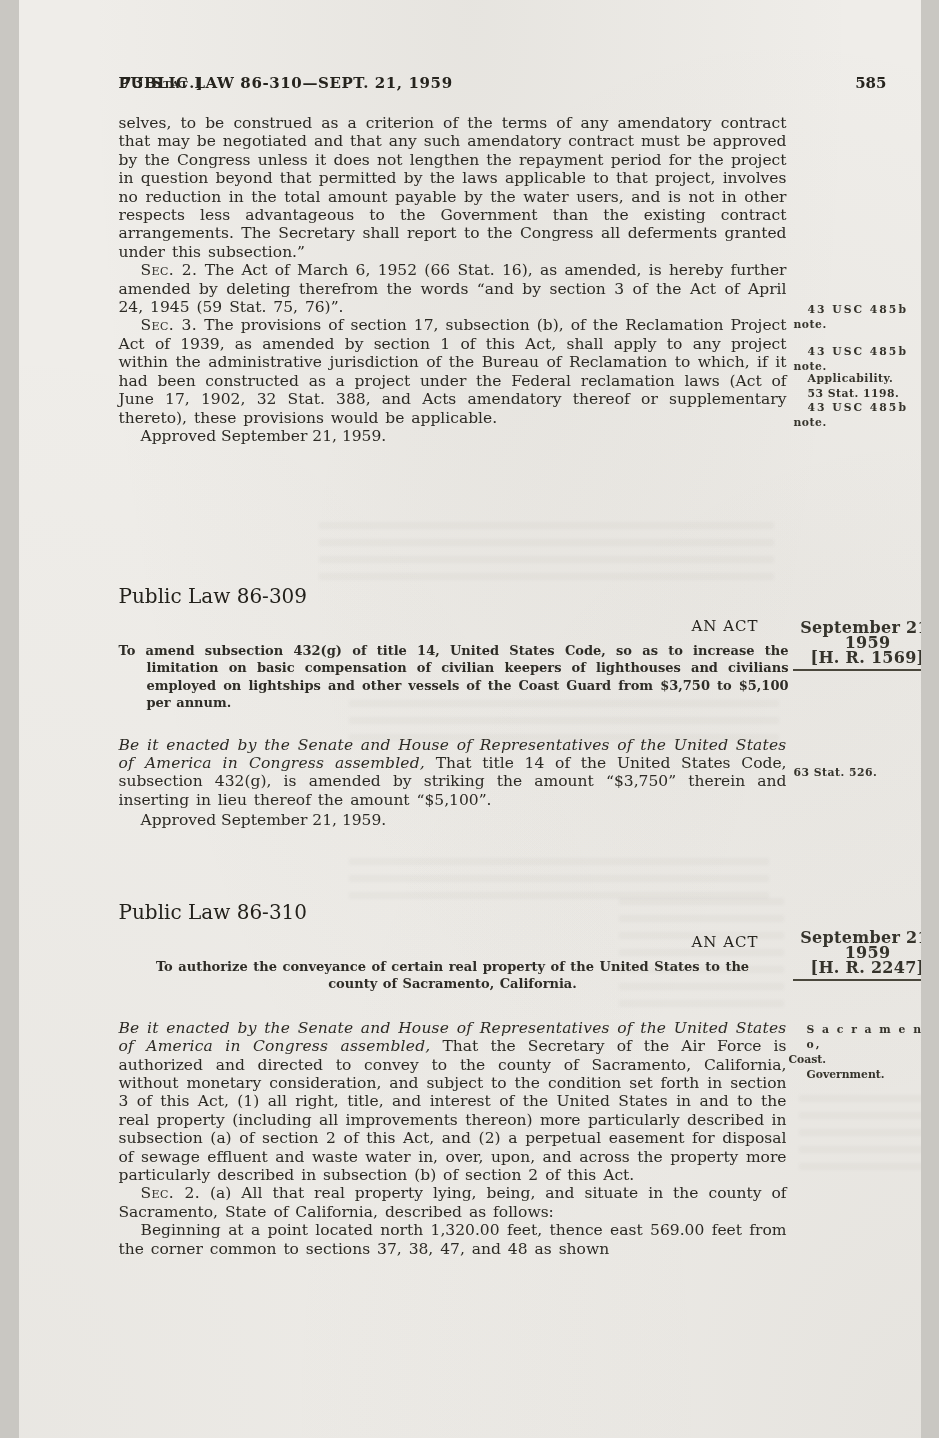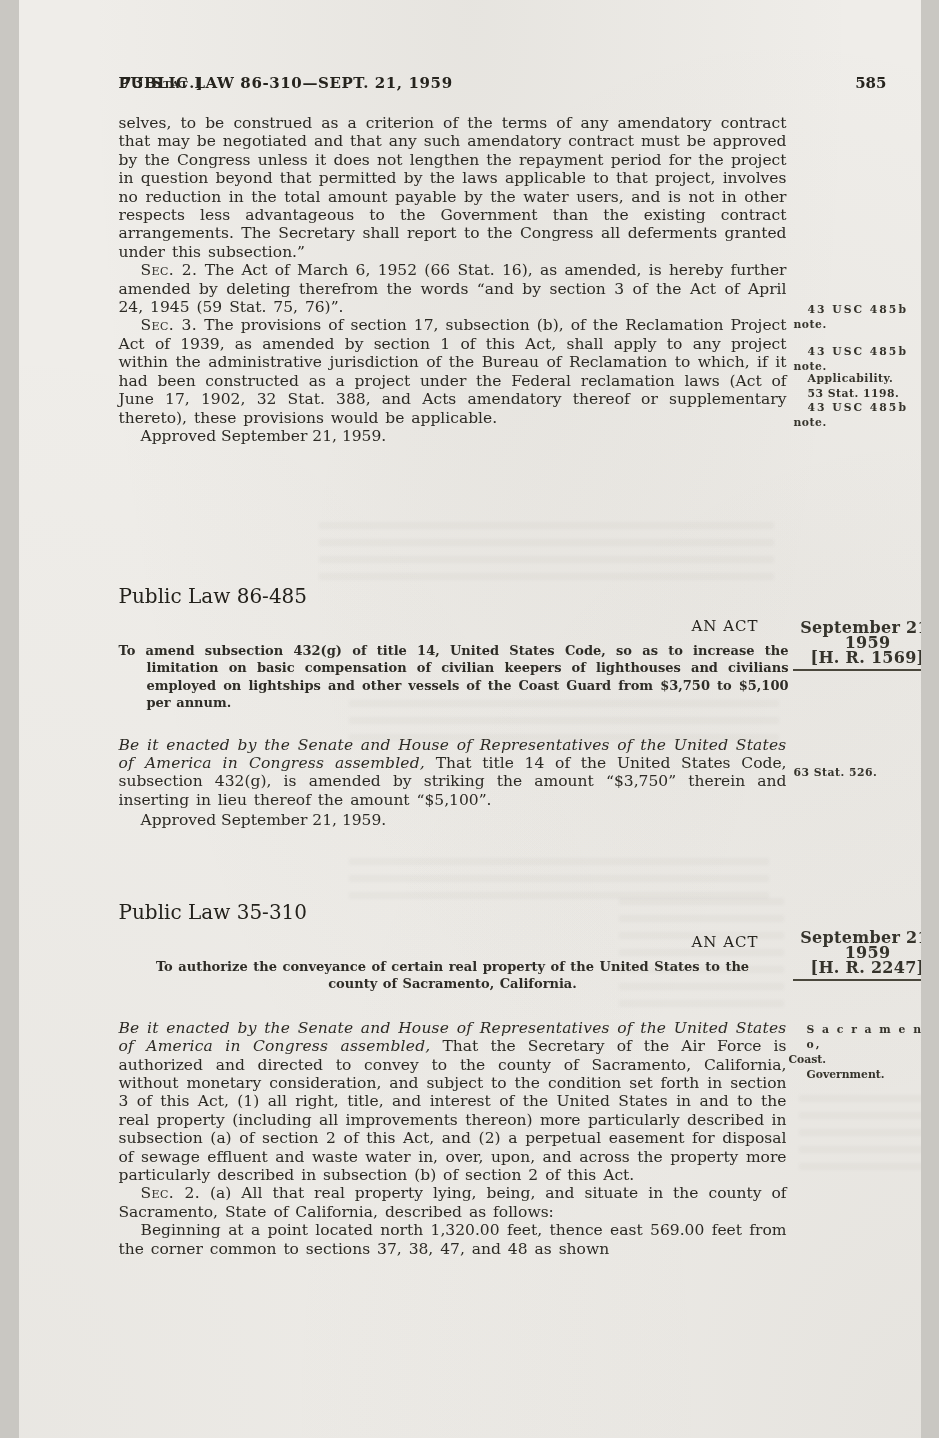--- a/index.html
+++ b/index.html
@@ -123,38 +123,38 @@
     <span>note.</span>
   </div>
   <div class="mnote" style="top:372px;">
     <span class="ind">Applicability.</span>
     <span class="ind">53 Stat. 1198.</span>
     <span class="ind usc">43 USC 485b</span>
     <span>note.</span>
   </div>
 
   <div class="col groupB">
-    <h2 class="pl-heading">Public Law 86-485</h2>
+    <h2 class="pl-heading">Public Law 86-309</h2>
     <div class="an-act">AN ACT</div>
     <p class="act-desc">To amend subsection 432(g) of title 14, United States Code, so as to increase the limitation on basic compensation of civilian keepers of lighthouses and civilians employed on lightships and other vessels of the Coast Guard from $3,750 to $5,100 per annum.</p>
     <p class="para enacting"><em>Be it enacted by the Senate and House of Representatives of the United States of America in Congress assembled,</em><span> That title 14 of the United States Code, subsection 432(g), is amended by striking the amount “$3,750” therein and inserting in lieu thereof the amount “$5,100”.</span></p>
     <p class="approved approved-b">Approved September 21, 1959.</p>
   </div>
 
   <div class="mdate" style="top:620px;">
     <div>September 21, 1959</div>
     <div>[H. R. 1569]</div>
     <div class="rule"></div>
   </div>
   <div class="mnote" style="top:766px;">
     <span>63 Stat. 526.</span>
   </div>
 
   <div class="col groupC">
-    <h2 class="pl-heading">Public Law 35-310</h2>
+    <h2 class="pl-heading">Public Law 86-310</h2>
     <div class="an-act">AN ACT</div>
     <p class="act-desc-center">To authorize the conveyance of certain real property of the United States to the county of Sacramento, California.</p>
     <p class="para enacting enacting-c"><em>Be it enacted by the Senate and House of Representatives of the United States of America in Congress assembled,</em><span> That the Secretary of the Air Force is authorized and directed to convey to the county of Sacramento, California, without monetary consideration, and subject to the condition set forth in section 3 of this Act, (1) all right, title, and interest of the United States in and to the real property (including all improvements thereon) more particularly described in subsection (a) of section 2 of this Act, and (2) a perpetual easement for disposal of sewage effluent and waste water in, over, upon, and across the property more particularly described in subsection (b) of section 2 of this Act.</span></p>
     <p class="para indent"><span class="sec-label">Sec. 2.</span><span> (a) All that real property lying, being, and situate in the county of Sacramento, State of California, described as follows:</span></p>
     <p class="para indent">Beginning at a point located north 1,320.00 feet, thence east 569.00 feet from the corner common to sections 37, 38, 47, and 48 as shown</p>
   </div>
 
   <div class="mdate" style="top:930px;">
     <div>September 21, 1959</div>
     <div>[H. R. 2247]</div>

